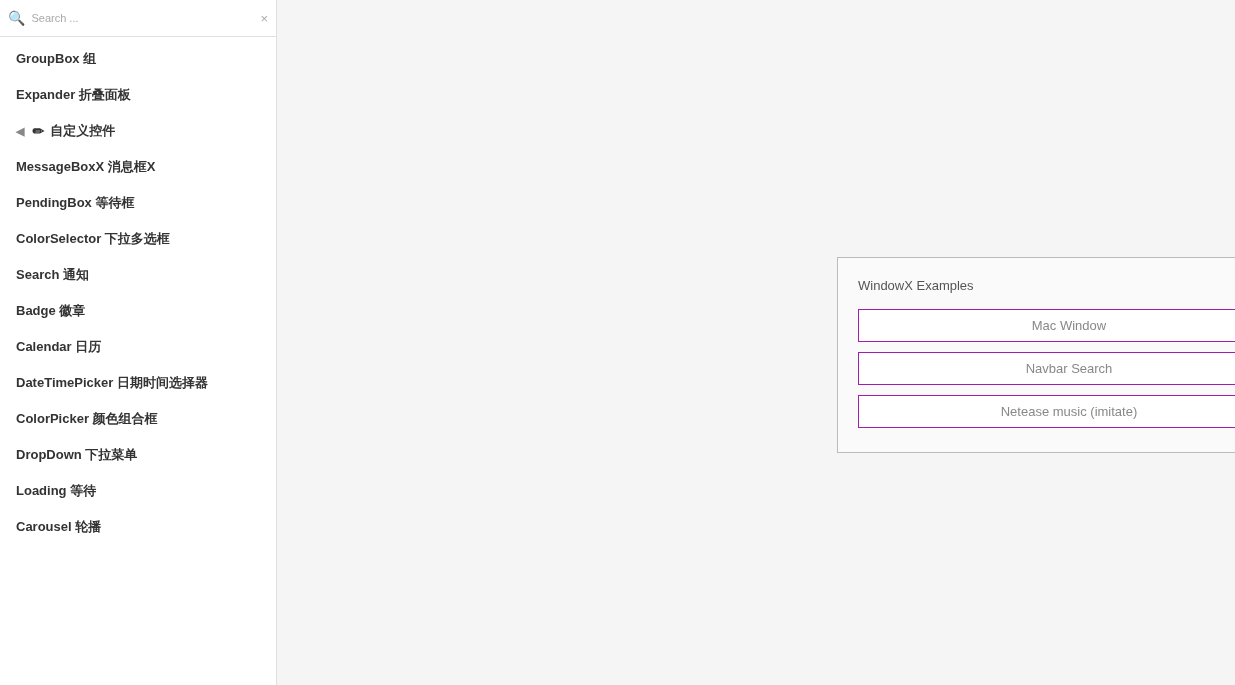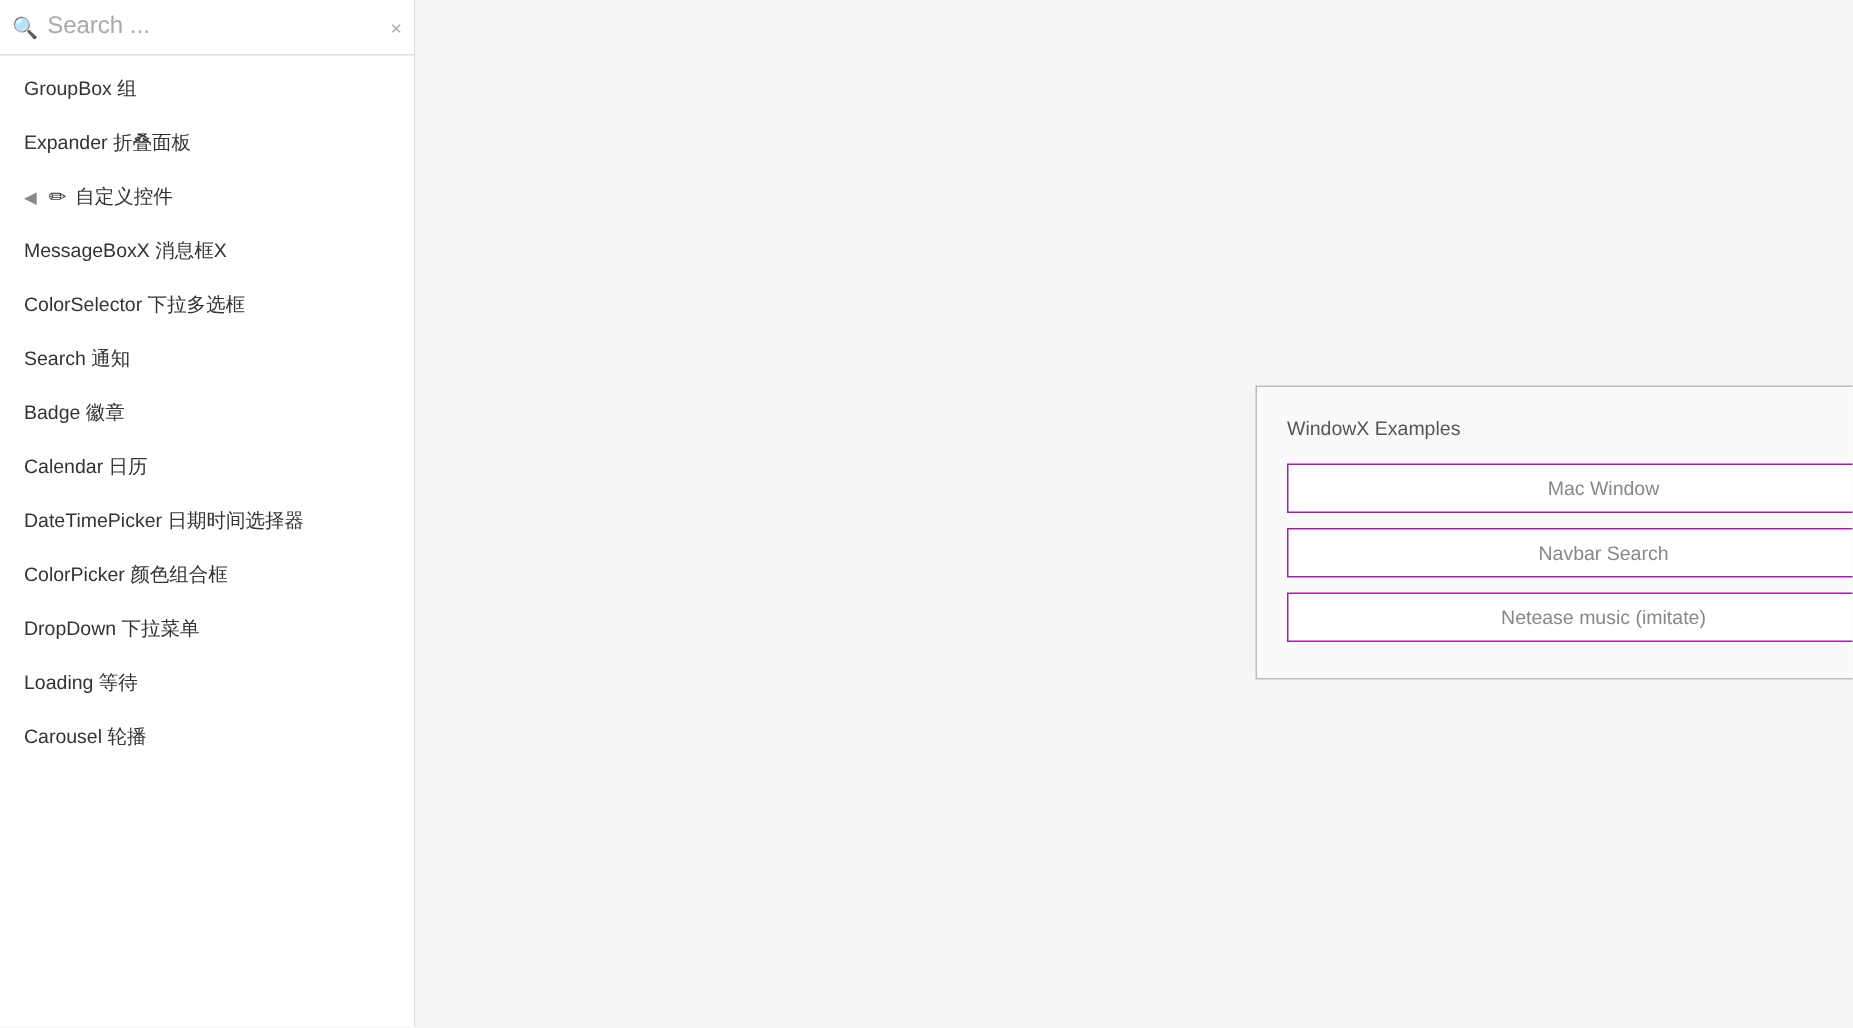--- a/index.html
+++ b/index.html
@@ -41,21 +41,21 @@
     .search-icon-wrap {
       color: #aaa;
       font-size: 14px;
       flex-shrink: 0;
     }
 
     .search-input {
       border: none;
       outline: none;
       flex: 1;
-      font-size: 16px;
+      font-size: 11px;
       color: #555;
       background: transparent;
     }
 
     .search-input::placeholder {
       color: #aaa;
     }
 
     .search-clear {
       color: #aaa;
@@ -83,20 +83,21 @@
     }
 
     .sidebar-item {
       display: flex;
       align-items: center;
       padding: 9px 16px;
       font-size: 13px;
       color: #333;
       cursor: pointer;
       user-select: none;
+      font-weight: bold;
     }
 
     .sidebar-item.active {
       color: #00bcd4;
     }
 
     .sidebar-item .item-icon {
       margin-right: 6px;
       font-size: 14px;
     }
@@ -169,20 +170,23 @@
       </div>
       <div class="sidebar-item">
         <span class="arrow-icon">◀</span>
         <span class="item-icon">✏</span>
         <span>自定义控件</span>
       </div>
       <div class="sidebar-item">
         <span>MessageBoxX 消息框X</span>
       </div>
       <div class="sidebar-item">
+        <span>PendingBox 等待框</span>
+      </div>
+      <div class="sidebar-item">
         <span>ColorSelector 下拉多选框</span>
       </div>
       <div class="sidebar-item">
         <span>Search 通知</span>
       </div>
       <div class="sidebar-item">
         <span>Badge 徽章</span>
       </div>
       <div class="sidebar-item">
         <span>Calendar 日历</span>

